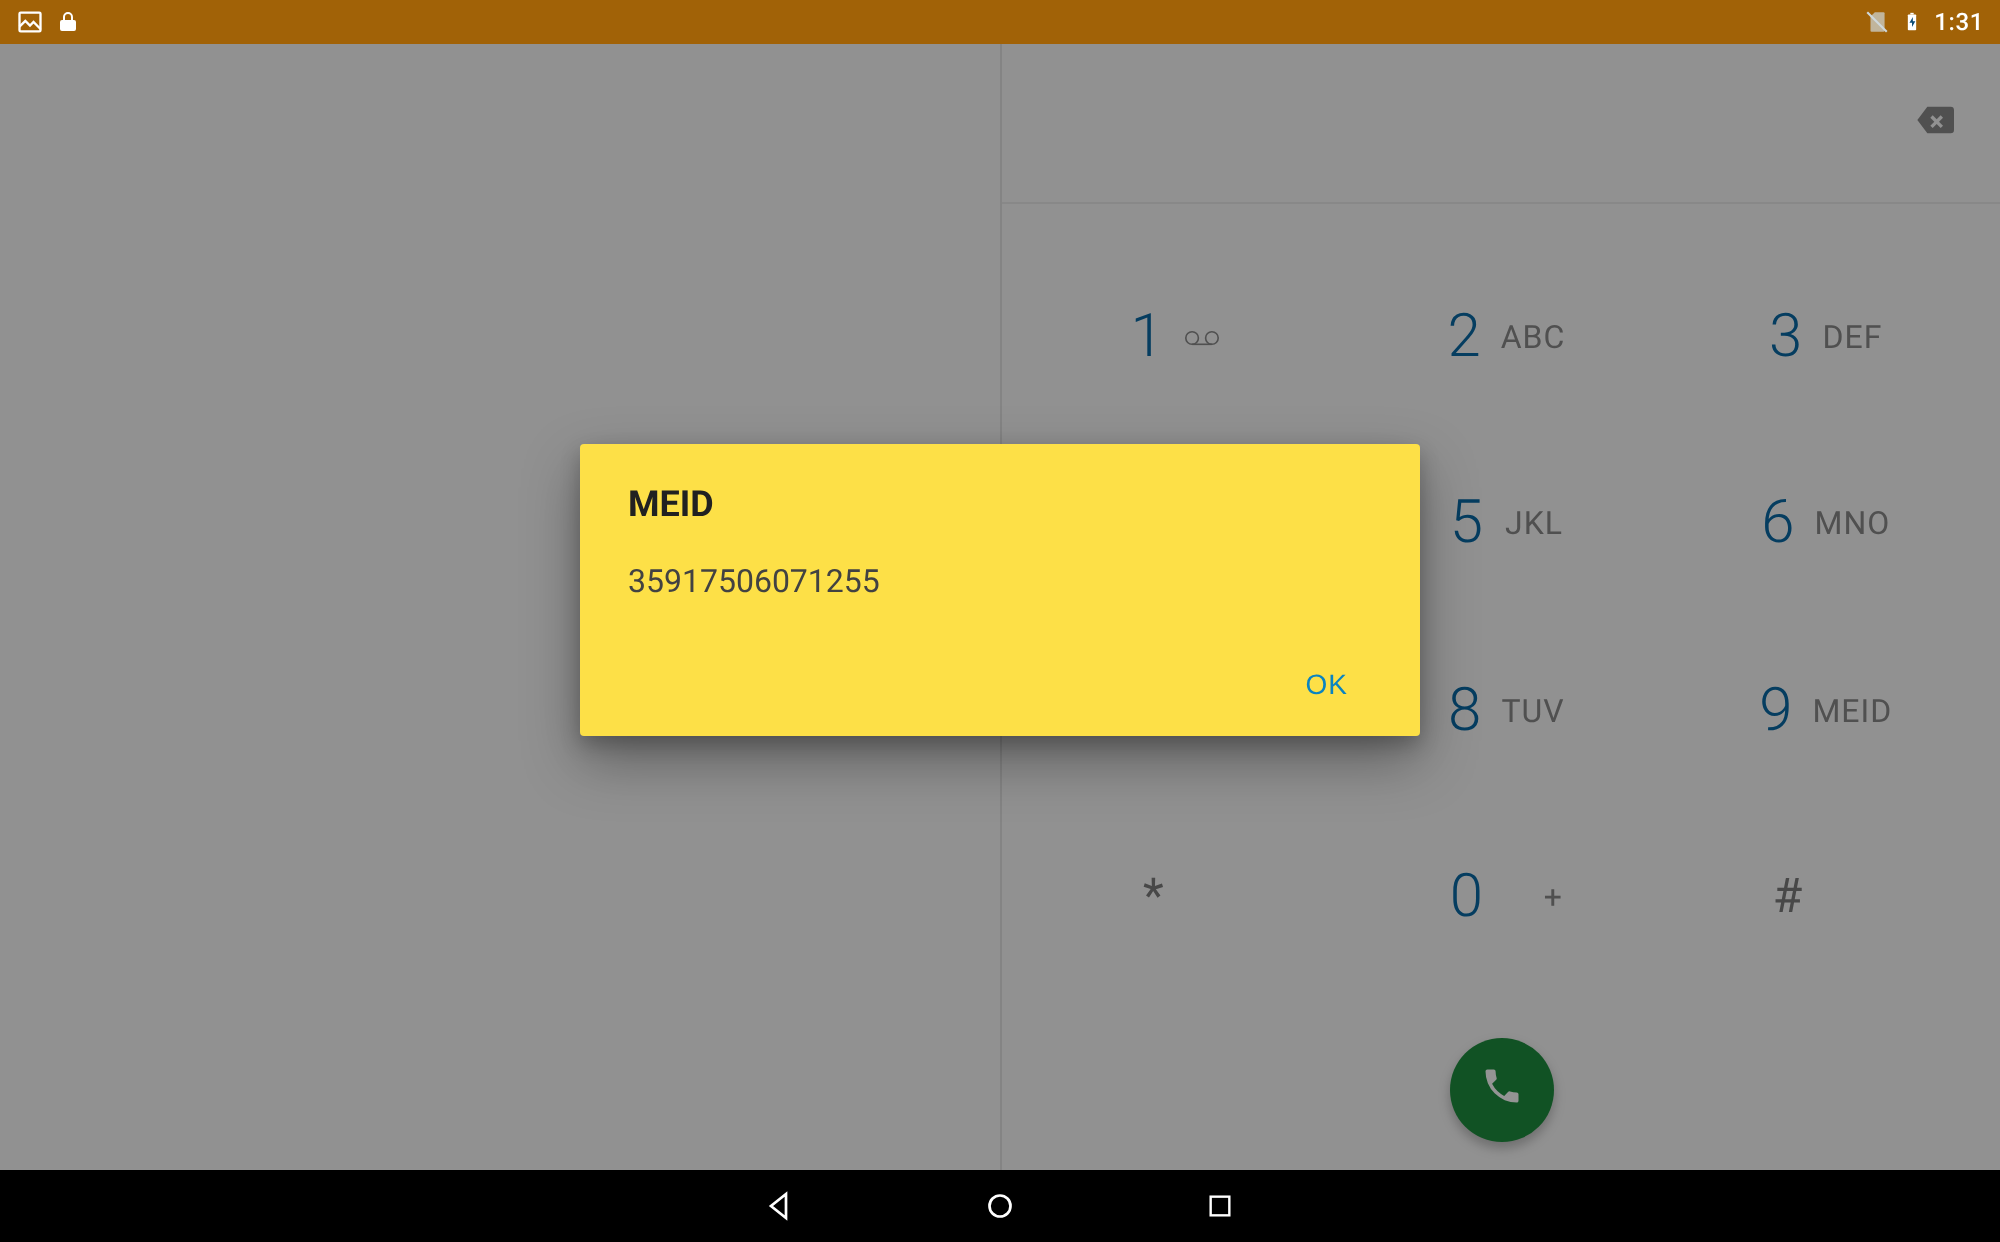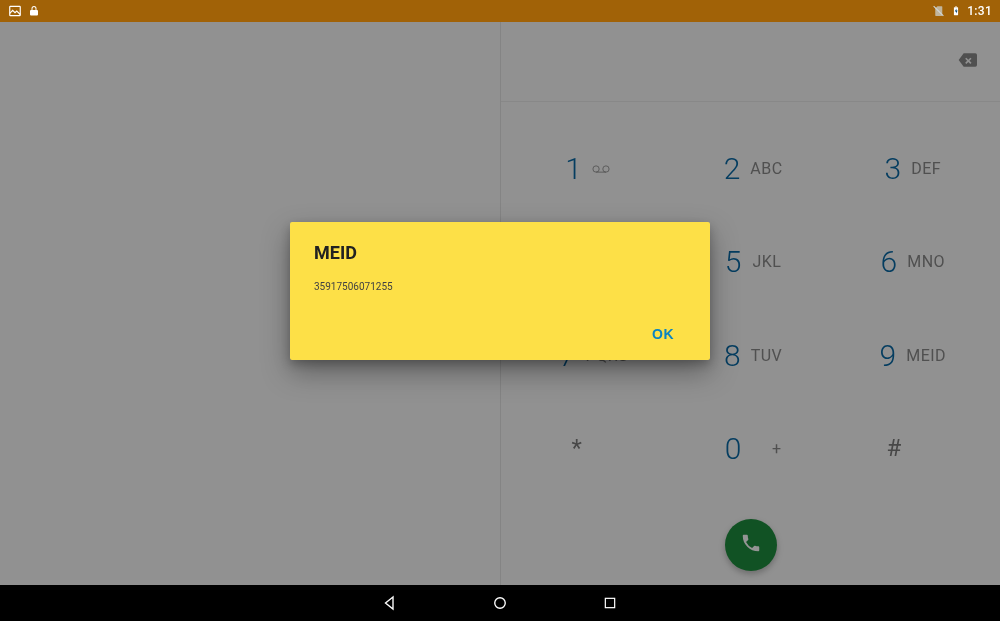--- a/index.html
+++ b/index.html
@@ -112,33 +112,33 @@
     box-shadow: 0 12px 28px rgba(0,0,0,0.35), 0 4px 10px rgba(0,0,0,0.22);
     padding: 20px 24px 8px 24px;
   }
   .dialog-title {
     font-size: 18px;
     font-weight: 700;
     color: #212121;
     margin-bottom: 18px;
   }
   .dialog-line {
-    font-size: 10px;
+    font-size: 16px;
     color: #424242;
     margin-bottom: 18px;
   }
   .dialog-actions {
     display: flex;
     justify-content: flex-end;
     padding-top: 6px;
   }
   .dialog-ok {
     color: #0a84c1;
     font-size: 14px;
-    font-weight: 700;
+    font-weight: 400;
     letter-spacing: 0.5px;
     padding: 10px 12px;
     cursor: pointer;
     background: none;
     border: none;
   }
 
   .navbar {
     height: 36px;
     background: #000000;

